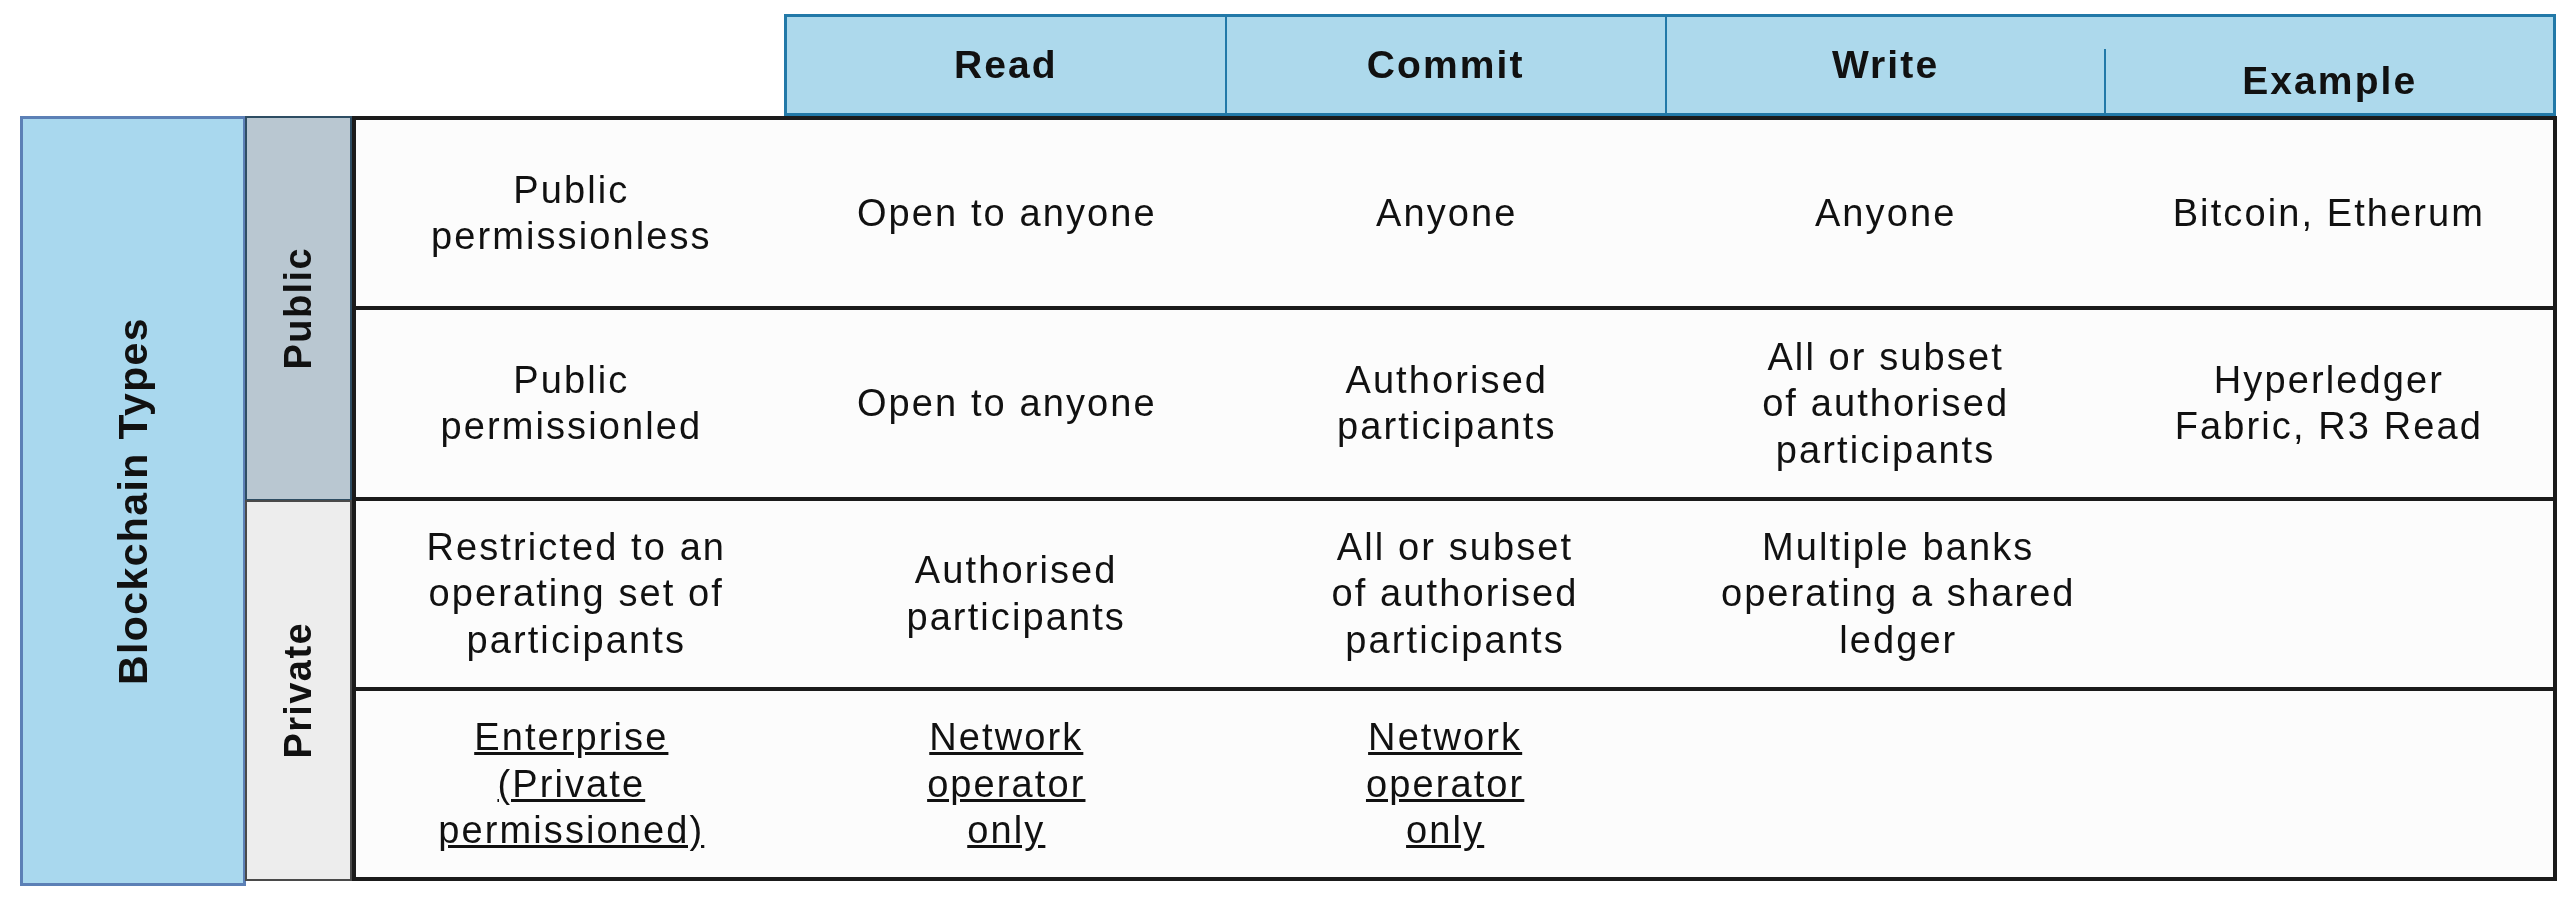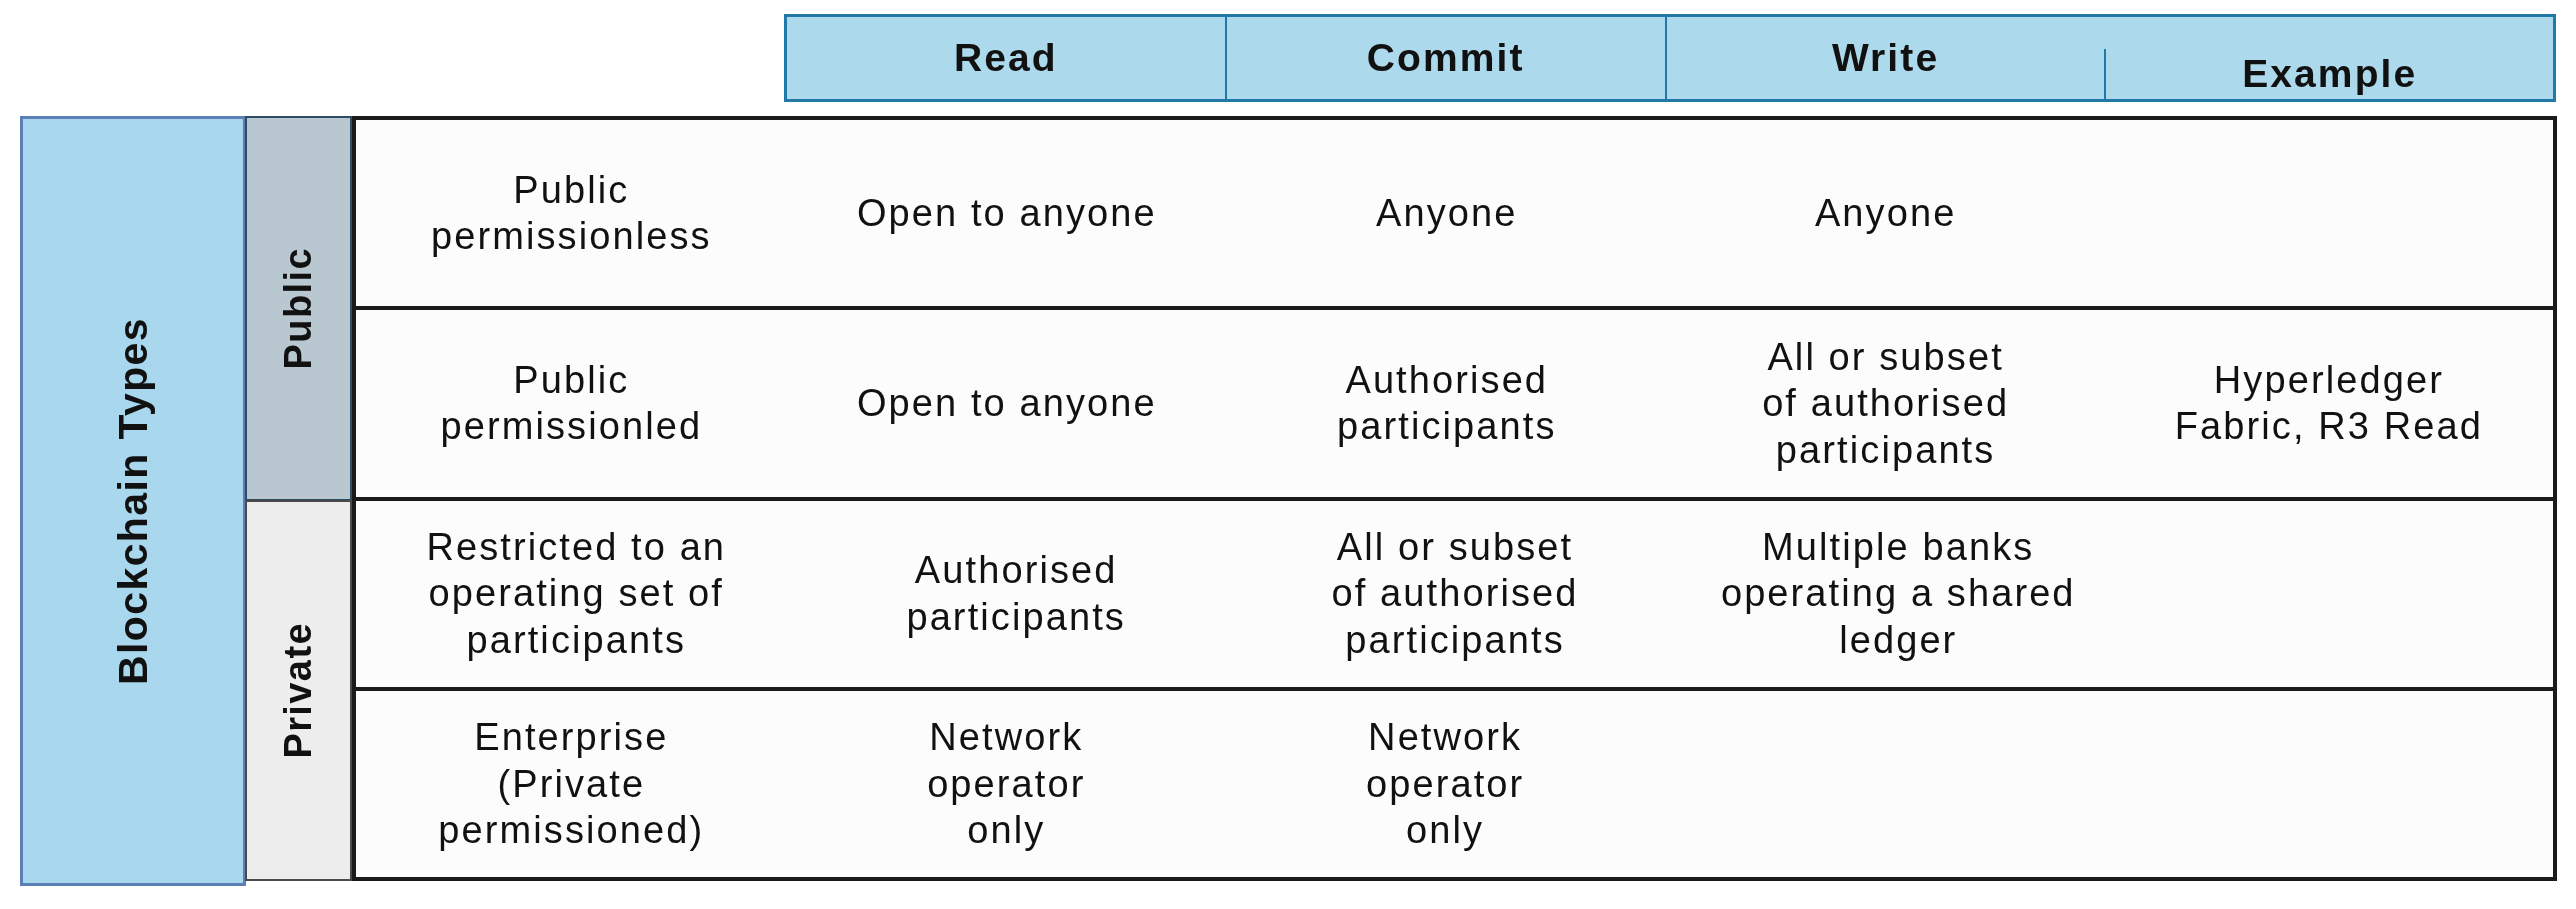--- a/index.html
+++ b/index.html
@@ -10,21 +10,21 @@
     background: #ffffff;
     font-family: "Liberation Sans", sans-serif;
     color: #111111;
     overflow: hidden;
   }
 
   
   .header-row {
     position: absolute;
     left: 784px; top: 14px;
-    width: 1772px; height: 88px;
+    width: 1772px; height: 102px;
     box-sizing: border-box;
     display: flex;
     background: #ADD9EC;
     border: 3.5px solid #2279A8;
   }
   .hcell {
     flex: 1;
     display: flex;
     align-items: center;
     justify-content: center;
@@ -83,21 +83,21 @@
     border: 4.2px solid #1B1B1B;
     display: flex;
     flex-direction: column;
   }
   .trow {
     flex: 1;
     display: flex;
     border-bottom: 4.2px solid #1B1B1B;
     box-sizing: border-box;
   }
-  .trow:last-child { border-bottom: none; }
+  .trow:last-child { border-bottom: none; text-decoration: underline; }
   .tcell {
     display: flex;
     align-items: center;
     justify-content: center;
     text-align: center;
     font-size: 38px;
     line-height: 1.22;
     letter-spacing: 2.1px;
     white-space: pre;
     box-sizing: border-box;
@@ -134,20 +134,21 @@
   </div>
 
   <div class="tbody">
 
     <div class="trow">
       <div class="tcell c0">Public
 permissionless</div>
       <div class="tcell c1">Open to anyone</div>
       <div class="tcell c2">Anyone</div>
       <div class="tcell c3">Anyone</div>
+      <div class="tcell c4">Bitcoin, Etherum</div>
     </div>
 
     <div class="trow">
       <div class="tcell c0">Public
 permissionled</div>
       <div class="tcell c1">Open to anyone</div>
       <div class="tcell c2">Authorised
 participants</div>
       <div class="tcell c3">All or subset
 of authorised

